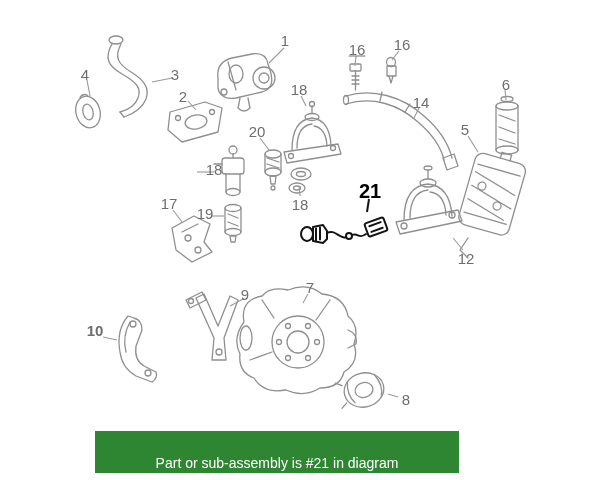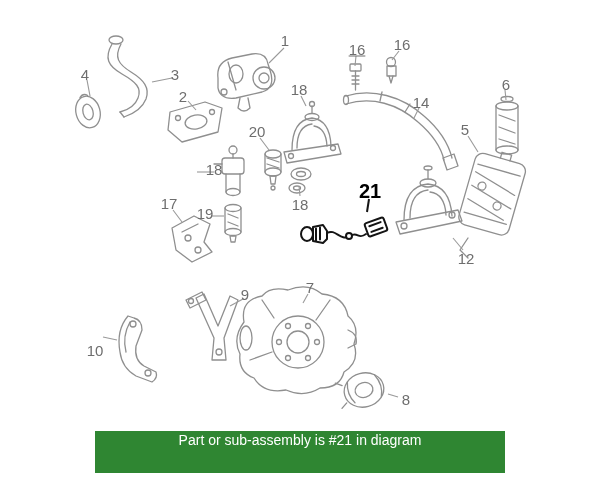--- a/index.html
+++ b/index.html
@@ -13,22 +13,22 @@
   .leaders{stroke:#9a9a9a;stroke-width:1.1;}
   .hl-part{stroke:var(--hl);fill:none;stroke-width:2;stroke-linecap:round;stroke-linejoin:round;}
   .hl-part .solidwhite{fill:#ffffff;}
   .hl-leader{stroke:var(--hl);stroke-width:2;}
   .part-num{
     position:absolute;transform:translate(-50%,-50%);
     font-size:15px;color:var(--label);white-space:nowrap;user-select:none;
   }
   .part-num.hl{font-size:20px;font-weight:bold;color:#000;}
   .banner{
-    position:absolute;left:95px;top:431px;width:410px;height:42px;
-    display:flex;flex-direction:column;align-items:center;justify-content:space-between;
+    position:absolute;left:95px;top:431px;width:364px;height:42px;
+    display:flex;flex-direction:column;align-items:center;justify-content:flex-end;
     font-size:14px;line-height:19px;text-align:center;
   }
 </style>
 </head>
 <body>
 
 <div class="stage" style="--line: #8f8f8f; --hl: #141414; --label: #6e6e6e;">
 
   <svg class="art" width="600" height="480" viewBox="0 0 600 480">
 
@@ -245,21 +245,21 @@
   <div id="labels-layer">
       <div class="part-num" style="left: 285px; top: 40px;">1</div>
       <div class="part-num" style="left: 183px; top: 96px;">2</div>
       <div class="part-num" style="left: 175px; top: 74px;">3</div>
       <div class="part-num" style="left: 85px; top: 74px;">4</div>
       <div class="part-num" style="left: 465px; top: 129px;">5</div>
       <div class="part-num" style="left: 506px; top: 84px;">6</div>
       <div class="part-num" style="left: 310px; top: 287px;">7</div>
       <div class="part-num" style="left: 406px; top: 399px;">8</div>
       <div class="part-num" style="left: 245px; top: 294px;">9</div>
-      <div class="part-num" style="left: 95px; top: 350px;">10</div>
+      <div class="part-num" style="left: 95px; top: 330px; font-weight: bold;">10</div>
       <div class="part-num" style="left: 299px; top: 89px;">18</div>
       <div class="part-num" style="left: 466px; top: 258px;">12</div>
       <div class="part-num" style="left: 300px; top: 204px;">18</div>
       <div class="part-num" style="left: 421px; top: 102px;">14</div>
       <div class="part-num" style="left: 402px; top: 44px;">16</div>
       <div class="part-num" style="left: 357px; top: 49px; text-decoration: underline;">16</div>
       <div class="part-num" style="left: 169px; top: 203px;">17</div>
       <div class="part-num" style="left: 189px; top: 169px; margin-left: 25px;">18</div>
       <div class="part-num" style="left: 205px; top: 213px;">19</div>
       <div class="part-num" style="left: 257px; top: 131px;">20</div>

